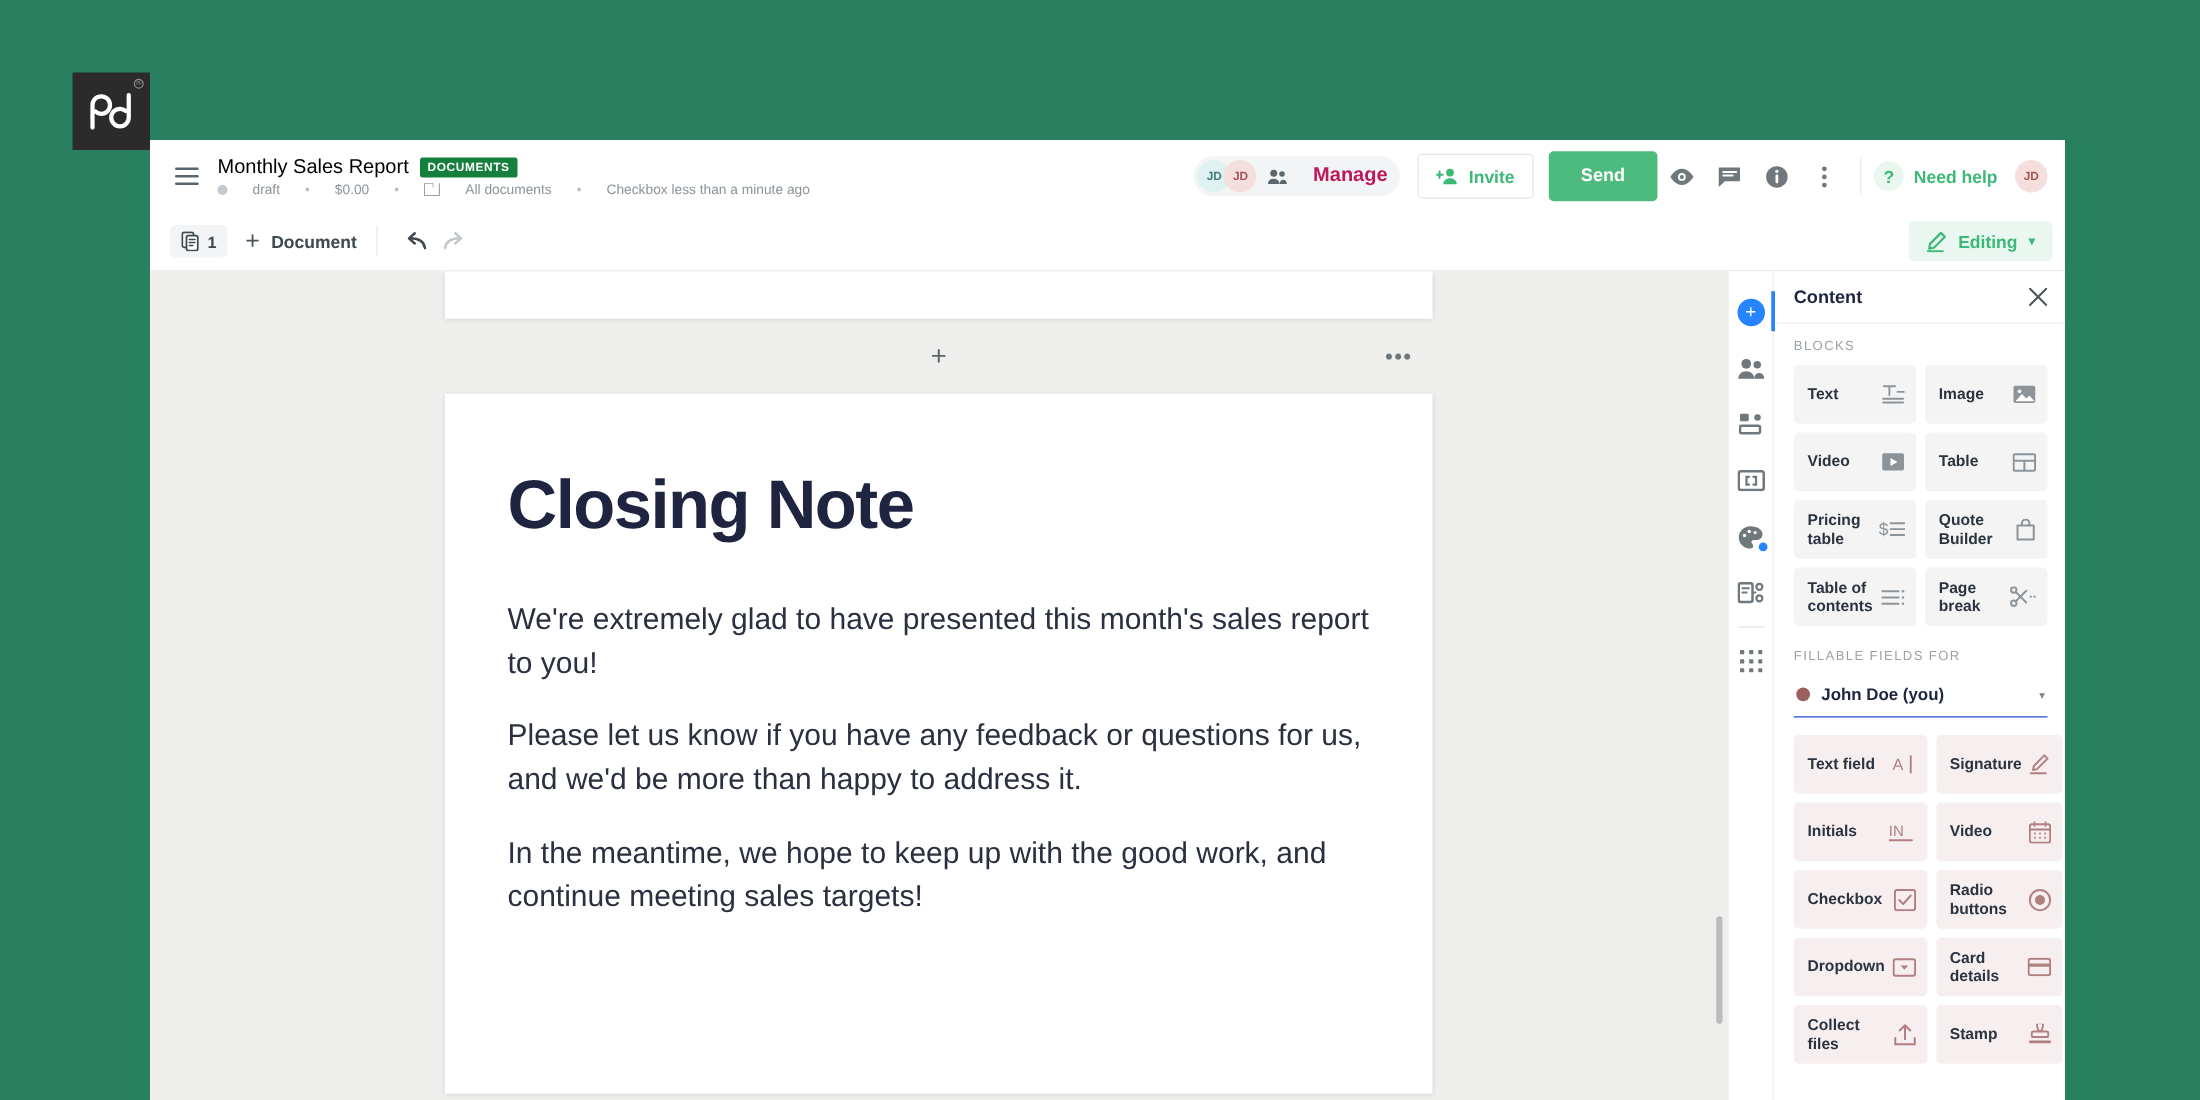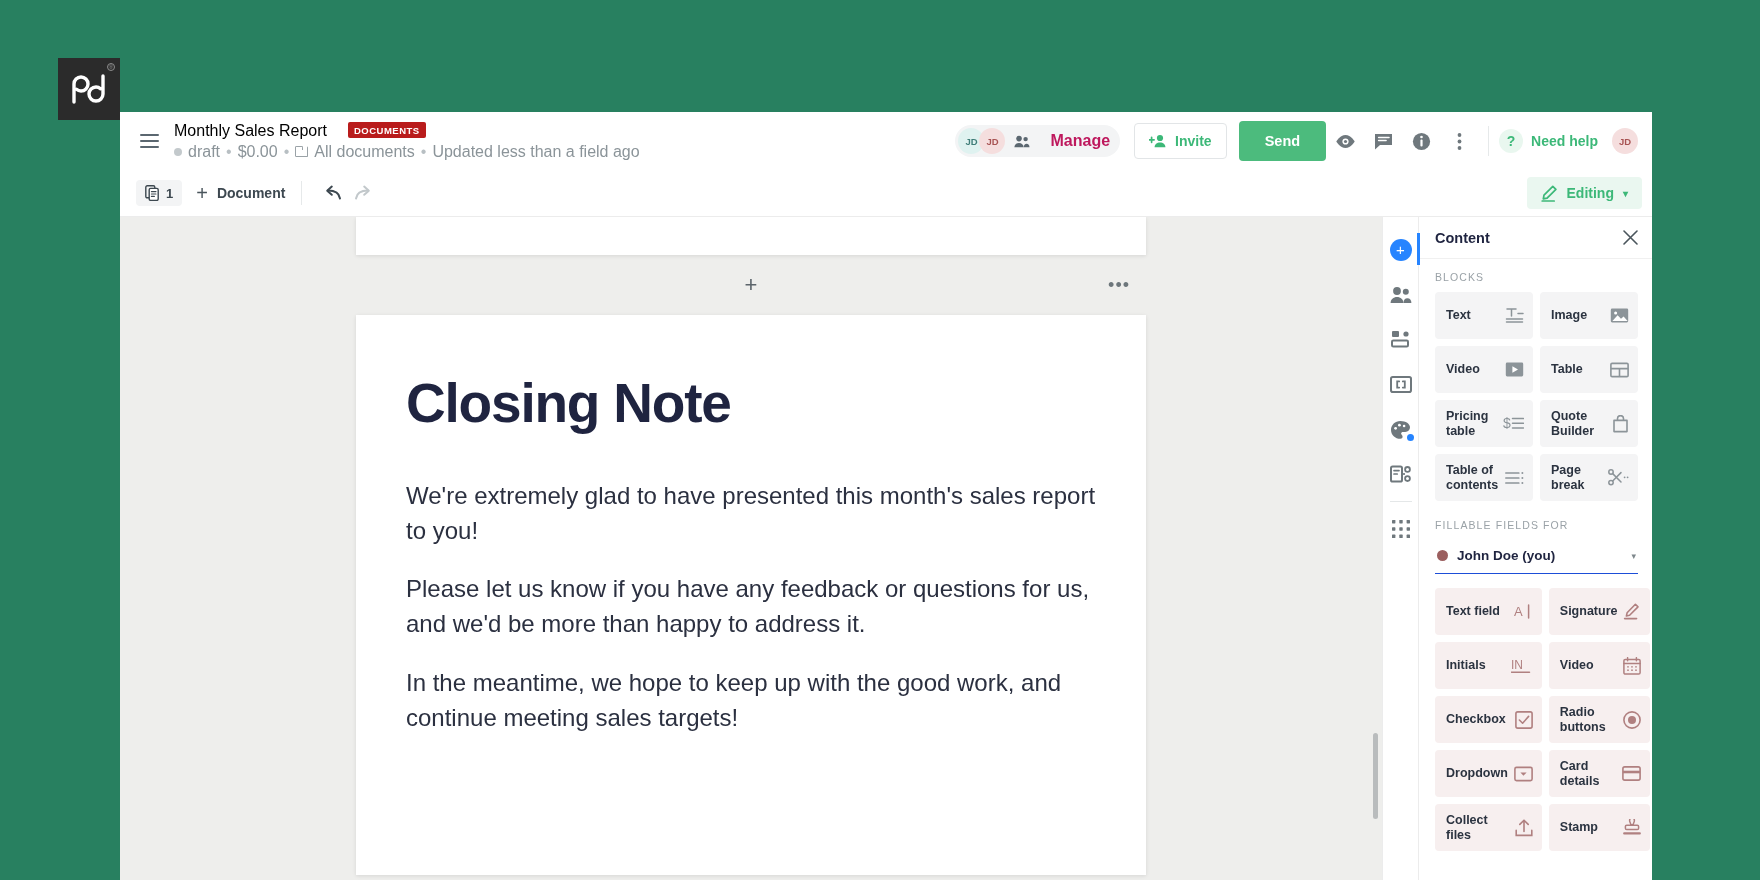--- a/index.html
+++ b/index.html
@@ -44,26 +44,26 @@
     position: relative;
   }
   .hamburger {
     width: 38px; height: 38px; margin-right: 6px;
     display:flex; flex-direction:column; align-items:center; justify-content:center; gap:4px;
     cursor: pointer;
   }
   .hamburger span { display:block; width:19px; height:2px; background:#5b6770; border-radius:1px; }
 
   .doc-meta { display:flex; flex-direction:column; justify-content:center; gap:3px; }
-  .doc-title-row { display:flex; align-items:flex-start; gap:21px; }
+  .doc-title-row { display:flex; align-items:center; gap:9px; }
   .doc-badge {
-    background:#b91c1c; color:#fff; font-size:9.5px; font-weight:bold;
+    background:#15803d; color:#fff; font-size:9.5px; font-weight:bold;
     letter-spacing:0.5px; padding:3px 6px 2px; border-radius:2px;
   }
-  .doc-sub { display:flex; align-items:center; gap:6px; font-size:16px; color:#8b9499; }
+  .doc-sub { display:flex; align-items:center; gap:20px; font-size:11px; color:#8b9499; }
   .doc-sub .dot-gray { width:8px;height:8px;border-radius:50%;background:#c3c9cc;display:inline-block; }
   .doc-sub .sep { color:#b8bfc3; }
   .folder-ico { display:inline-block; width:13px; height:11px; position:relative; }
   .folder-ico:before{
     content:""; position:absolute; inset:0; border:1.4px solid #9aa2a7; border-radius:1.5px;
     border-top-color:transparent;
   }
   .folder-ico:after{
     content:""; position:absolute; left:0; top:0; width:6px; height:3px;
     border-top:1.4px solid #9aa2a7; border-left:1.4px solid #9aa2a7; border-right:1.4px solid #9aa2a7;
@@ -256,21 +256,21 @@
       </div>
       <div class="doc-sub">
         <span class="dot-gray"></span>
         <span>draft</span>
         <span class="sep">•</span>
         <span>$0.00</span>
         <span class="sep">•</span>
         <span class="folder-ico"></span>
         <span>All documents</span>
         <span class="sep">•</span>
-        <span>Updated less than a field ago</span>
+        <span>Checkbox less than a minute ago</span>
       </div>
     </div>
 
     <div class="topbar-right">
 
       <div class="collab">
         <div class="av c1">JD</div>
         <div class="av c2">JD</div>
         <div class="manage">
           <svg width="16" height="13" viewBox="0 0 16 13">

